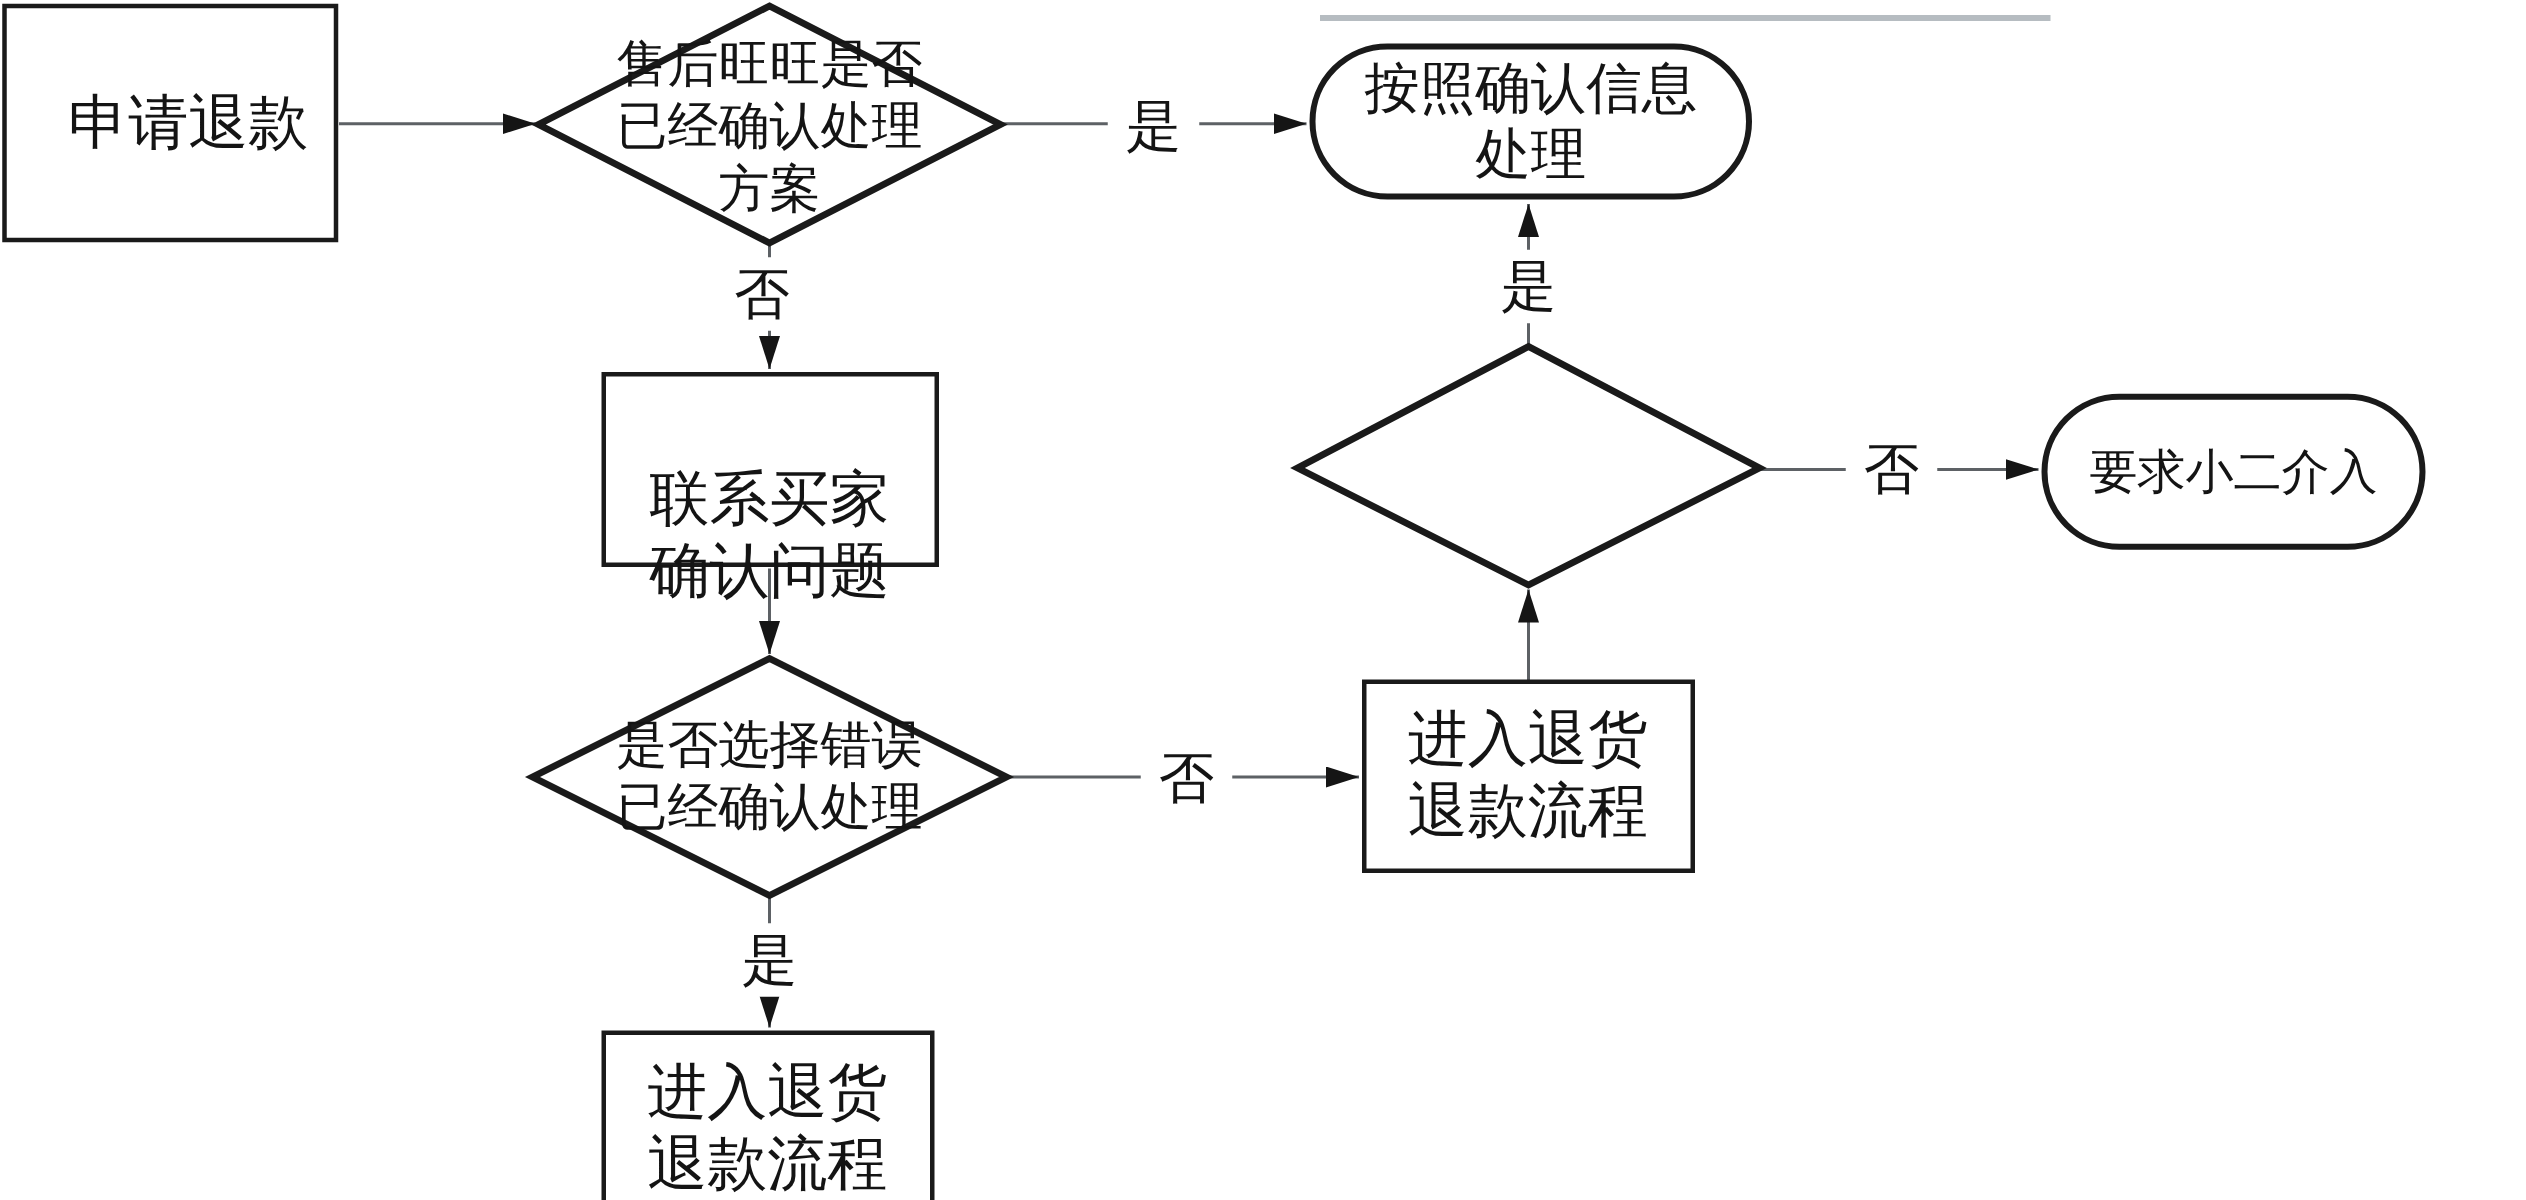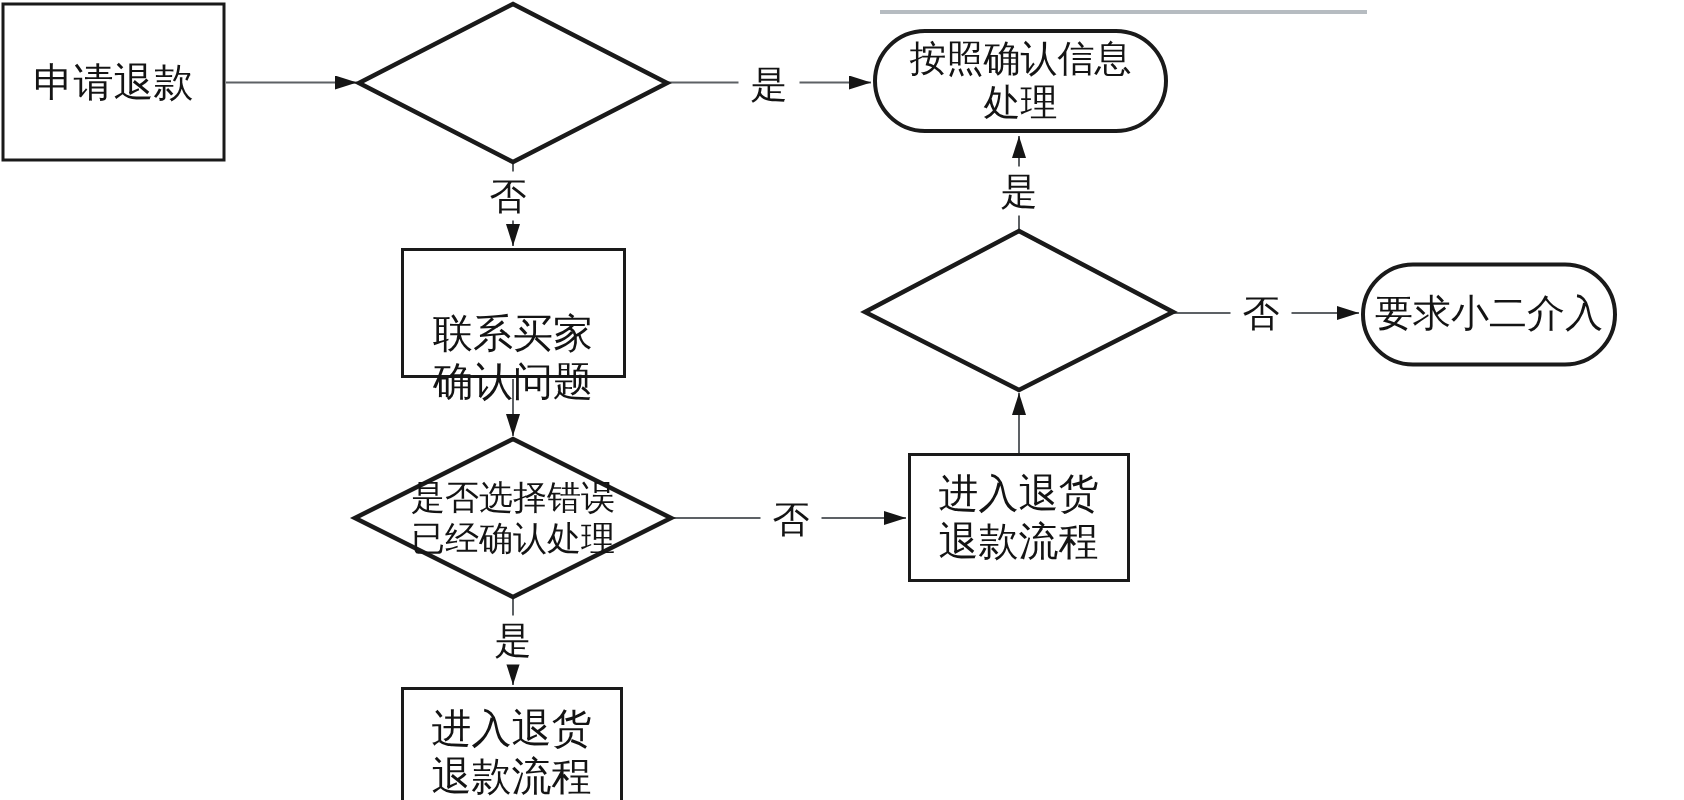--- a/index.html
+++ b/index.html
@@ -28,21 +28,21 @@
     transform: translate(-50%, -50%);
     background: #ffffff;
     color: #141414;
     font-size: 37px;
     line-height: 1;
     padding: 6px 12px;
     white-space: nowrap;
     pointer-events: none;
   }
   .f40 { font-size: 40px; }
-  .f38 { font-size: 38px; }
+  .f38 { font-size: 32px; }
   .f37 { font-size: 37px; line-height: 1.18; }
   .f34 { font-size: 34px; line-height: 1.22; }
   .connector { stroke: #5d6165; stroke-width: 2; fill: none; }
   .shape { fill: #ffffff; stroke: #1a1a1a; }
   .shape-rect { stroke-width: 3; }
   .shape-diamond { stroke-width: 4.5; stroke-linejoin: miter; }
   .shape-round { stroke-width: 4; }
 </style>
 </head>
 <body>
@@ -72,22 +72,25 @@
     <polygon class="shape shape-diamond" points="513,4 667,83 513,162 359,83"></polygon>
     <rect class="shape shape-round" x="875" y="31" width="291" height="100" rx="50" ry="50"></rect>
     <rect class="shape shape-rect" x="402.5" y="249.5" width="222" height="127"></rect>
     <polygon class="shape shape-diamond" points="513,439 671,518 513,597 355,518"></polygon>
     <rect class="shape shape-rect" x="909.5" y="454.5" width="219" height="126"></rect>
     <polygon class="shape shape-diamond" points="1019,231 1173,312 1019,390 865,312"></polygon>
     <rect class="shape shape-round" x="1363" y="264.5" width="252" height="100" rx="50" ry="50"></rect>
     <rect class="shape shape-rect" x="402.5" y="688.5" width="219" height="127"></rect>
   </svg>
 
-  <div class="node-label f40" style="left:3px; top:4px; width:221px; height:156px;">申请退款</div>
+  <div class="node-label f40" style="left:3px; top:4px; width:221px; height:156px;padding-left:12px;">申请退款</div>
 
+  <div class="node-label f34" style="left:378px; top:16px; width:270px; height:138px;">售后旺旺是否
+已经确认处理
+方案</div>
 
   <div class="node-label f37" style="left:875px; top:31px; width:291px; height:100px;">按照确认信息
 处理</div>
 
   <div class="node-label f40" style="left:402px; top:249px; width:222px; height:127px;margin-top:44px;">联系买家
 确认问题</div>
 
   <div class="node-label f34" style="left:363px; top:448px; width:300px; height:140px;">是否选择错误
 已经确认处理</div>
 

